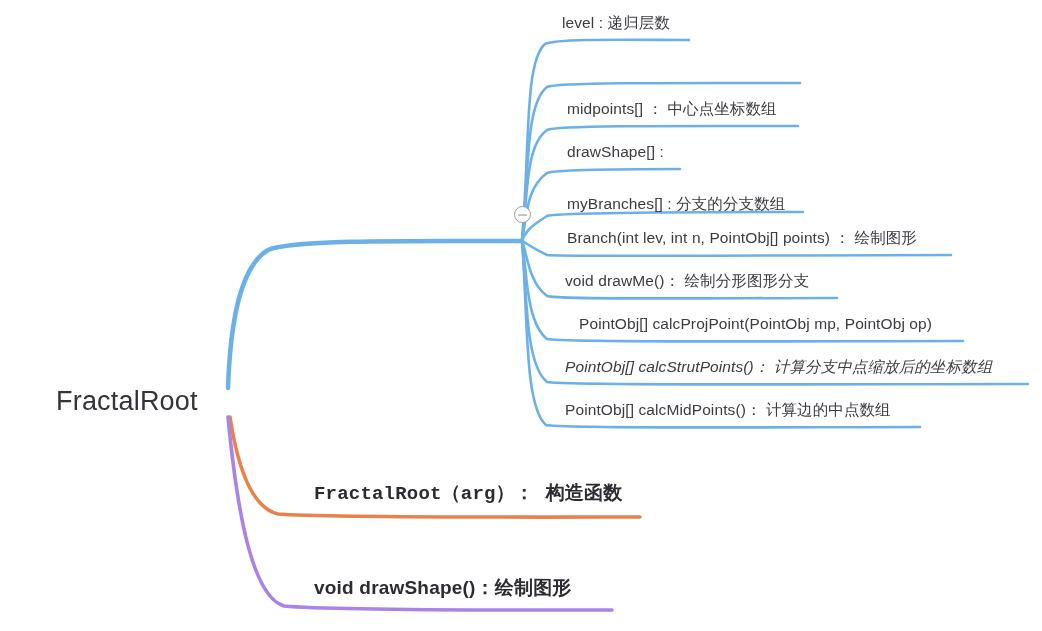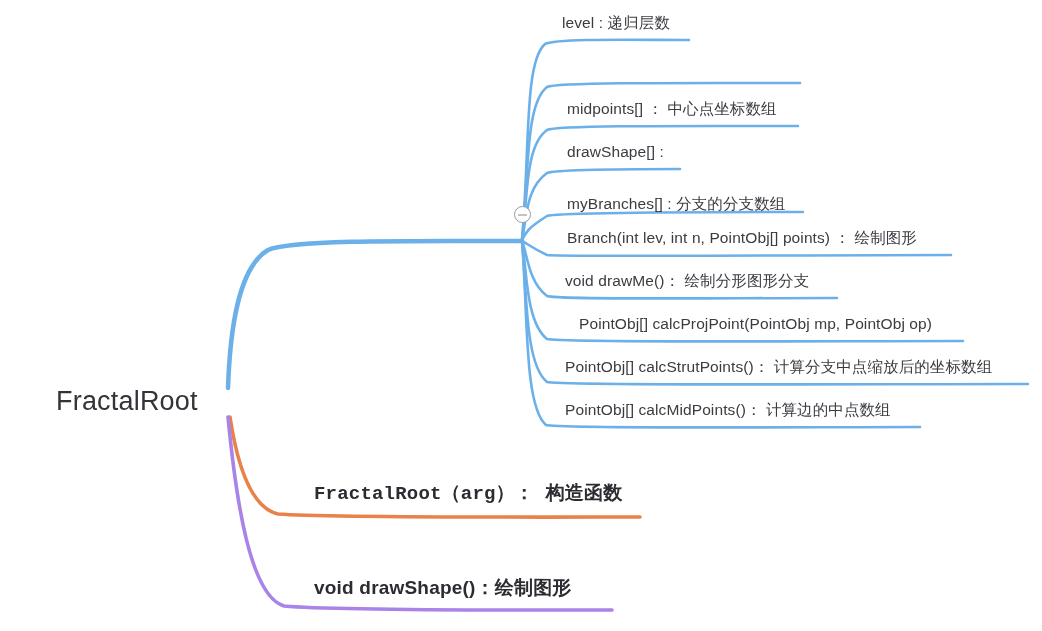--- a/index.html
+++ b/index.html
@@ -108,20 +108,20 @@
 
   <button class="collapse-toggle" style="left:514px; top:206px;" aria-label="collapse"></button>
 
   <div class="node node-leaf" style="left:562px; top:15px;">level : 递归层数</div>
   <div class="node node-leaf" style="left:567px; top:101px;">midpoints[] ： 中心点坐标数组</div>
   <div class="node node-leaf" style="left:567px; top:144px;">drawShape[] :</div>
   <div class="node node-leaf" style="left:567px; top:196px;">myBranches[] : 分支的分支数组</div>
   <div class="node node-leaf" style="left:567px; top:230px;">Branch(int lev, int n, PointObj[] points) ： 绘制图形</div>
   <div class="node node-leaf" style="left:565px; top:273px;">void drawMe()： 绘制分形图形分支</div>
   <div class="node node-leaf" style="left:567px; top:316px;margin-left:12px;"> PointObj[] calcProjPoint(PointObj mp, PointObj op)</div>
-  <div class="node node-leaf" style="left:565px; top:359px;">PointObj[] calcStrutPoints()： 计算分支中点缩放后的坐标数组</div>
+  <div class="node node-leaf" style="left:565px; top:359px;font-style:italic;">PointObj[] calcStrutPoints()： 计算分支中点缩放后的坐标数组</div>
   <div class="node node-leaf" style="left:565px; top:402px;">PointObj[] calcMidPoints()： 计算边的中点数组</div>
 
   <div class="node node-main" style="left:314px; top:485px;font-family:Liberation Mono, monospace;">FractalRoot（arg）： 构造函数</div>
 
   <div class="node node-main" style="left:314px; top:578px;">void drawShape()：绘制图形</div>
 
 </div>
 
 </body></html>

